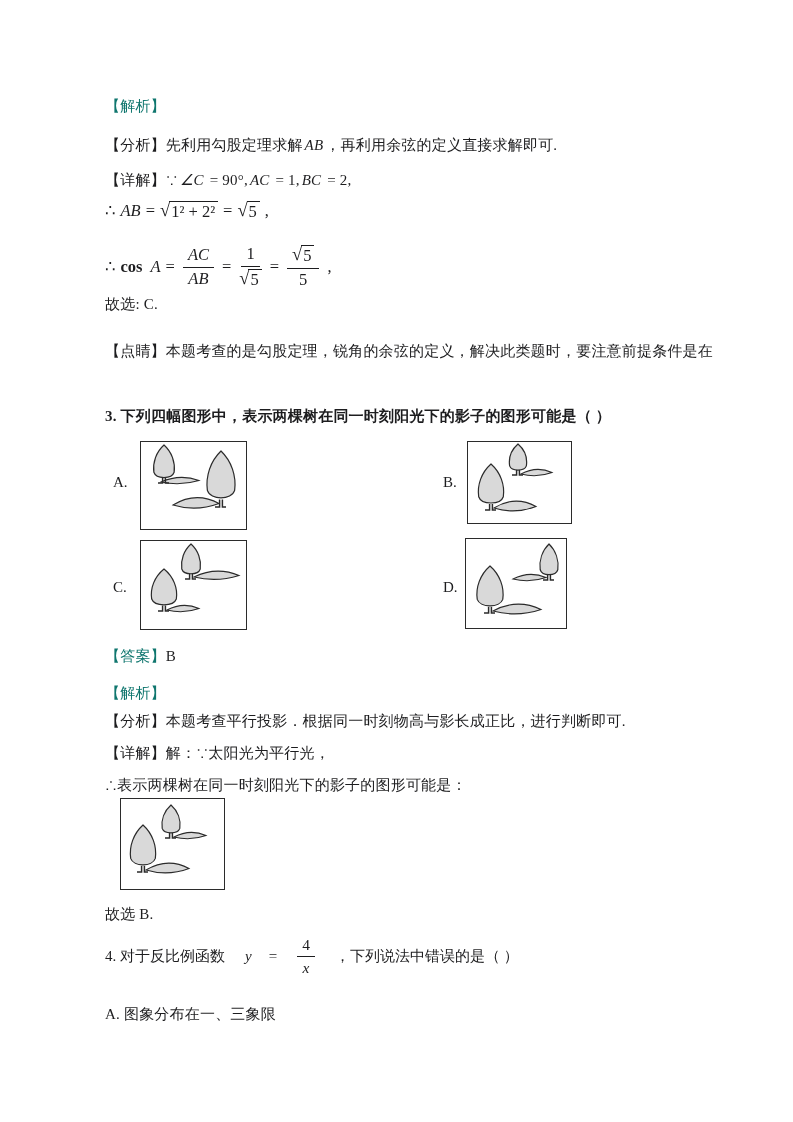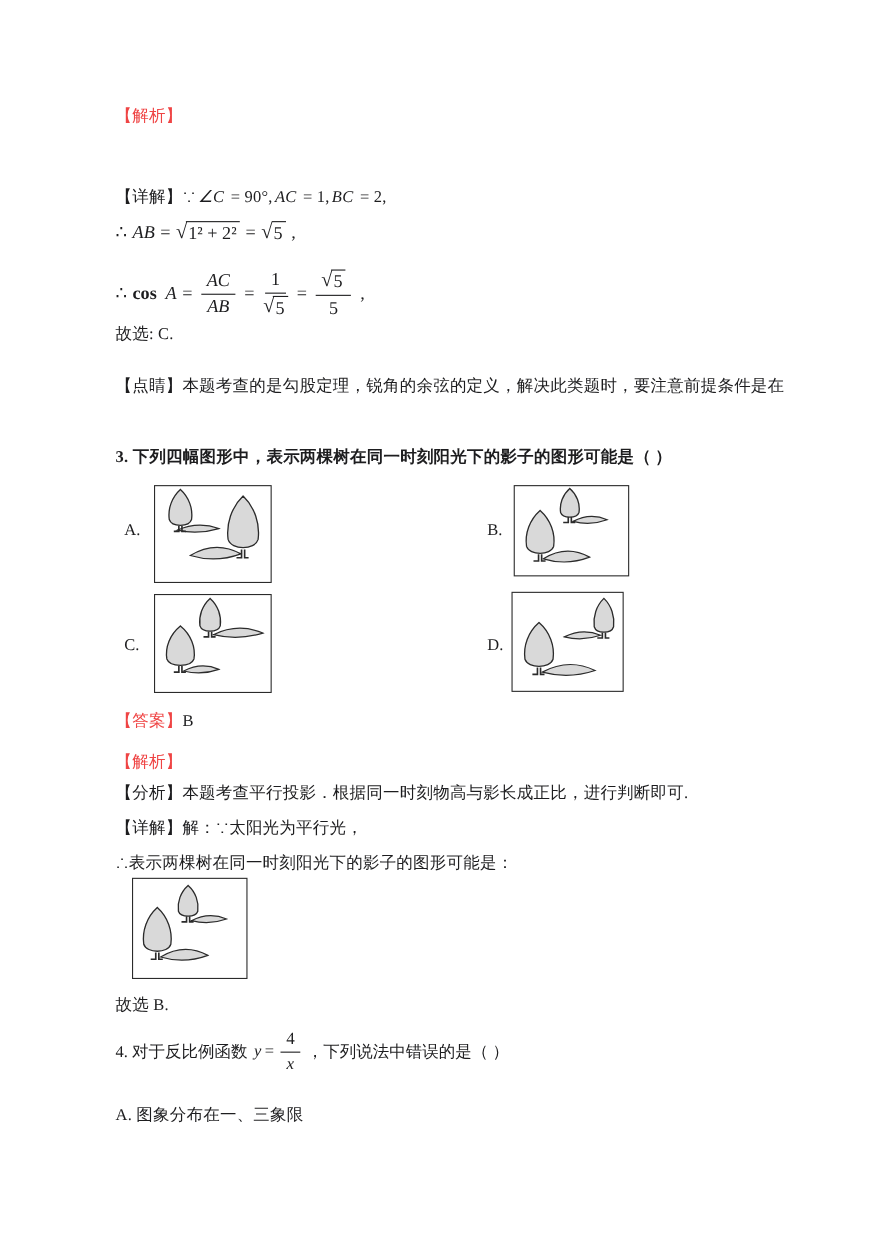--- a/index.html
+++ b/index.html
@@ -1,19 +1,19 @@
 <!DOCTYPE html>
 <html><head>
 <meta charset="utf-8">
 <style>
   html,body{margin:0;padding:0;background:#e8e8e8;}
   .page{position:relative;width:793px;height:1122px;background:#ffffff;margin:0 auto;
         font-family:"Liberation Serif","DejaVu Serif",serif;color:#1d1d1f;overflow:hidden;}
   .line{position:absolute;left:105px;font-size:15px;line-height:22px;white-space:nowrap;letter-spacing:0.2px;}
-  .blue{color:#ef4444;}
+  .blue{color:#0f766e;}
   .mvar{font-style:italic;margin:0 2px;font-family:"Liberation Serif",serif;}
   .math-fn{font-weight:bold;margin-right:3px;}
   .formula{position:absolute;left:105px;display:flex;align-items:center;gap:5px;
            font-size:16.5px;font-family:"Liberation Serif",serif;white-space:nowrap;}
   .formula .it{font-style:italic;}
   .sqrt{display:inline-flex;align-items:flex-start;}
   .sqrt .sign{line-height:1.0;font-size:1.12em;}
   .sqrt .rad{border-top:1.2px solid #1d1d1f;line-height:1.2;padding:0 3px 0 2px;margin-left:-1px;}
   .frac{display:inline-flex;flex-direction:column;align-items:center;vertical-align:middle;margin:0 3px;}
   .frac .num{padding:0 5px 2px;border-bottom:1.3px solid #1d1d1f;line-height:1.15;text-align:center;}
@@ -21,20 +21,21 @@
   .figbox{position:absolute;border:1px solid #2b2b2b;background:#fff;}
   .optlabel{position:absolute;font-size:15px;font-family:"Liberation Serif",serif;}
 </style>
 </head>
 <body>
 
 <div class="page">
 
   <div class="line blue" style="top:95px;">【解析】</div>
 
+  <div class="line" style="top:134px;"><span>【分析】先利用勾股定理求解</span><span class="mvar">AB</span><span>，再利用余弦的定义直接求解即可.</span></div>
 
   <div class="line" style="top:169px;"><span>【详解】∵</span><span class="mvar">∠C</span><span> = 90°,</span><span class="mvar">AC</span><span> = 1,</span><span class="mvar">BC</span><span> = 2,</span></div>
 
   <div class="formula" style="top:201px;">
     <span>∴</span>
     <span class="it">AB</span>
     <span>=</span>
     <span class="sqrt">
       <span class="sign">√</span>
         <span class="rad">1² + 2²</span>
@@ -132,21 +133,21 @@
         <path d="M 25 71 Q 46.5 58 68 69.5 Q 46.5 77.5 25 71 Z" fill="#d9d9d9" stroke="#2b2b2b" stroke-width="1.1"></path>
         <path d="M 53 38 Q 69 29.6 85 36.5 Q 69 42.2 53 38 Z" fill="#d9d9d9" stroke="#2b2b2b" stroke-width="1.1"></path>
         <path d="M 20.6 66.8 L 20.6 73 L 16 73 M 23.4 66.8 L 23.4 73 L 27 73" fill="none" stroke="#2b2b2b" stroke-width="1.5"></path>
         <path d="M 22 26 C 12.479999999999999 34.56 8 47.4 9.68 59.384 C 12.48 67.94399999999999 31.52 67.94399999999999 34.32 59.384 C 36 47.4 31.520000000000003 34.56 22 26 Z" fill="#d9d9d9" stroke="#2b2b2b" stroke-width="1.2"></path>
         <path d="M 48.6 34 L 48.6 39 L 44 39 M 51.4 34 L 51.4 39 L 55 39" fill="none" stroke="#2b2b2b" stroke-width="1.5"></path>
         <path d="M 50 6 C 43.2 12 40 21 41.2 29.400000000000002 C 43.2 35.4 56.8 35.4 58.8 29.400000000000002 C 60 21 56.8 12 50 6 Z" fill="#d9d9d9" stroke="#2b2b2b" stroke-width="1.2"></path>
       </svg></div>
 
   <div class="line" style="top:903px;font-family:Liberation Serif, serif;">故选 B.</div>
 
-  <div class="formula" style="top:936px;font-size:15px;gap:3px;">
+  <div class="formula" style="top:936px;font-size:15px;gap:17px;">
     <span>4. 对于反比例函数</span>
     <span class="it" style="margin-left:3px;">y</span>
     <span>=</span>
     <span class="frac" style="font-size:15.5px;">
       <span class="num">4</span>
       <span class="den it">x</span>
     </span>
     <span>，下列说法中错误的是（      ）</span>
   </div>
   <div class="line" style="top:1003px;">A. 图象分布在一、三象限</div>

